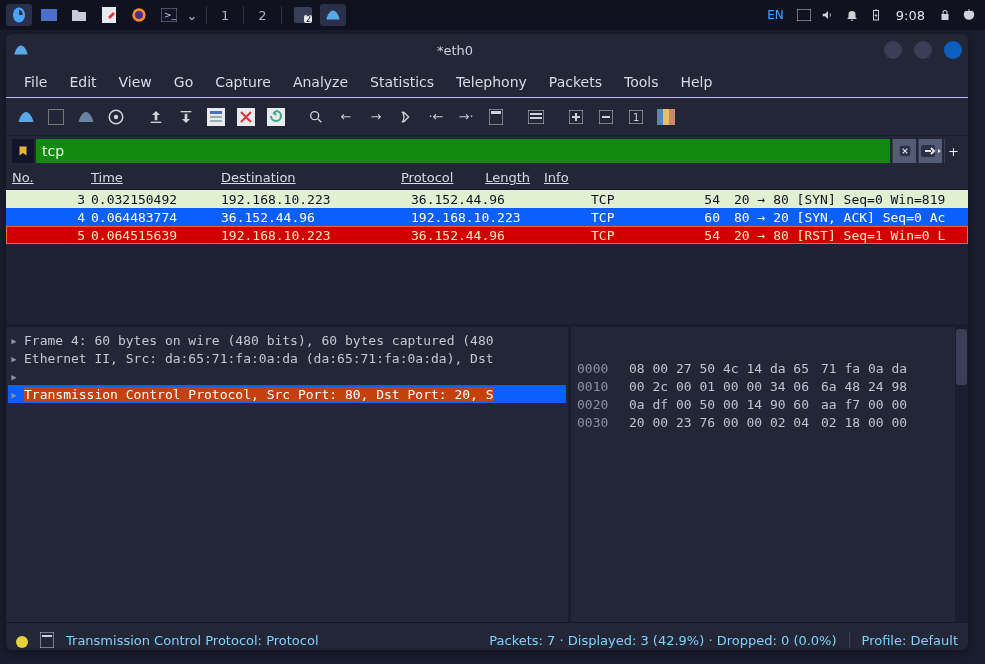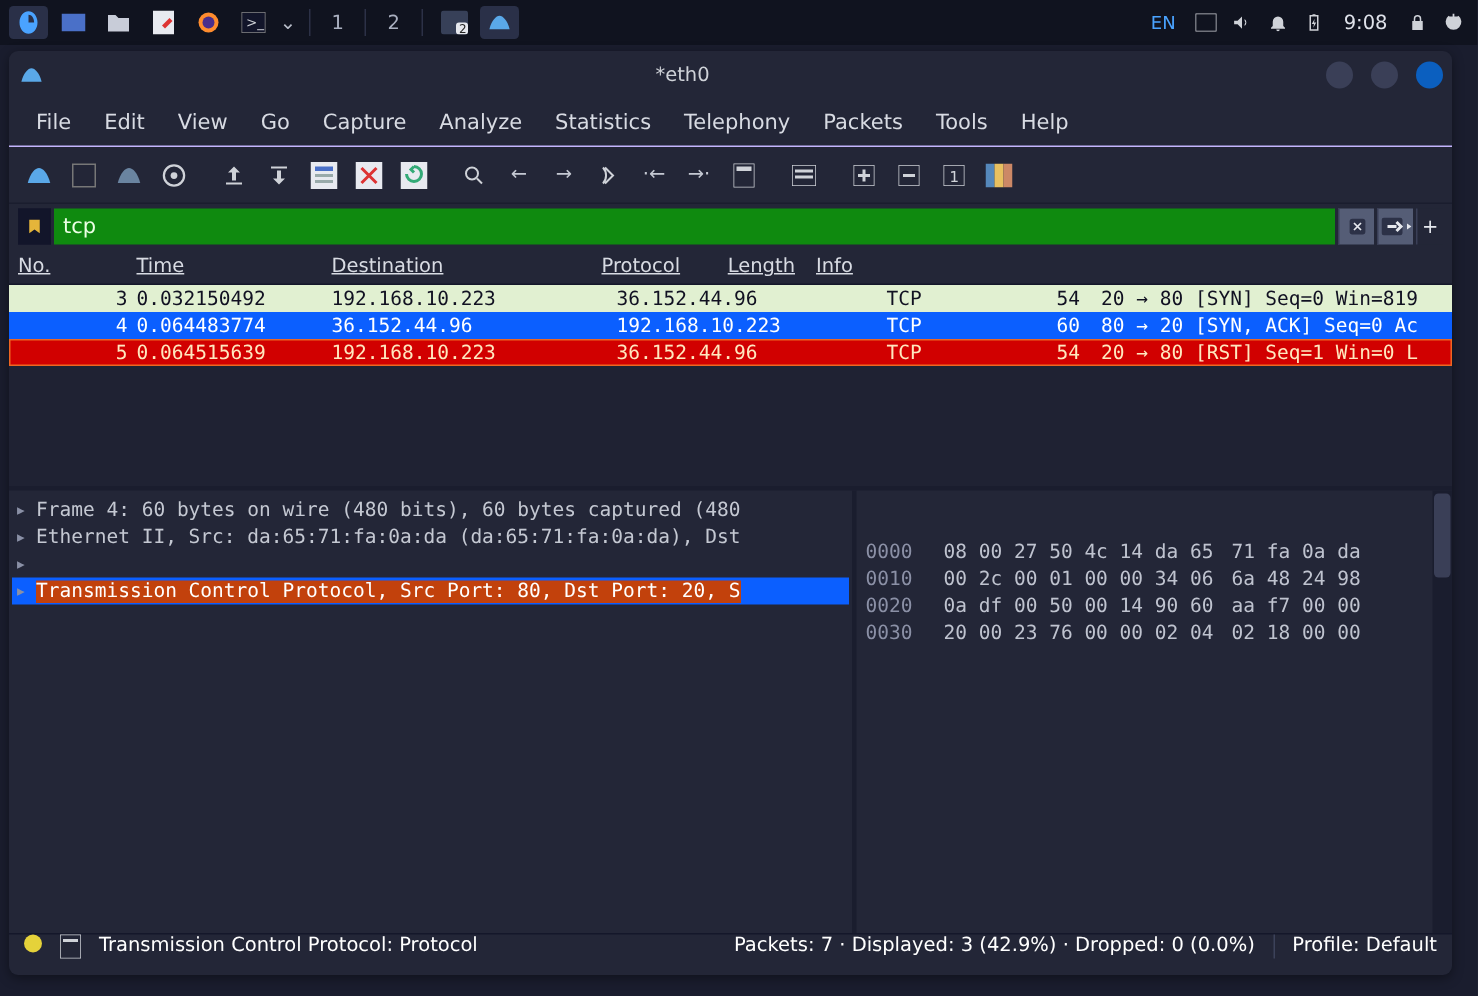--- a/index.html
+++ b/index.html
@@ -148,24 +148,24 @@
     position:absolute; right:0; top:0; bottom:0; width:13px;
     background:#1a1d2e;
   }
   .hex-thumb {
     position:absolute; right:1px; top:2px; width:11px; height:56px;
     background:#3a3f57; border-radius:3px;
   }
 
   
   .statusbar {
-    height:26px; display:flex; align-items:flex-start;
+    height:26px; display:flex; align-items:flex-end;
     padding:0 10px; gap:12px;
     border-top:1px solid #14172a;
-    font-size:13px; color:#ffffff;
+    font-size:13px; color:#7dd3fc;
   }
   .status-dot { width:12px; height:12px; border-radius:50%; background:#e5d23a; }
   .status-spacer { flex:1; }
   .status-sep { width:1px; height:16px; background:#3c425a; }
   svg { display:block; }
 </style>
 </head>
 <body>
 
 <div class="taskbar">

